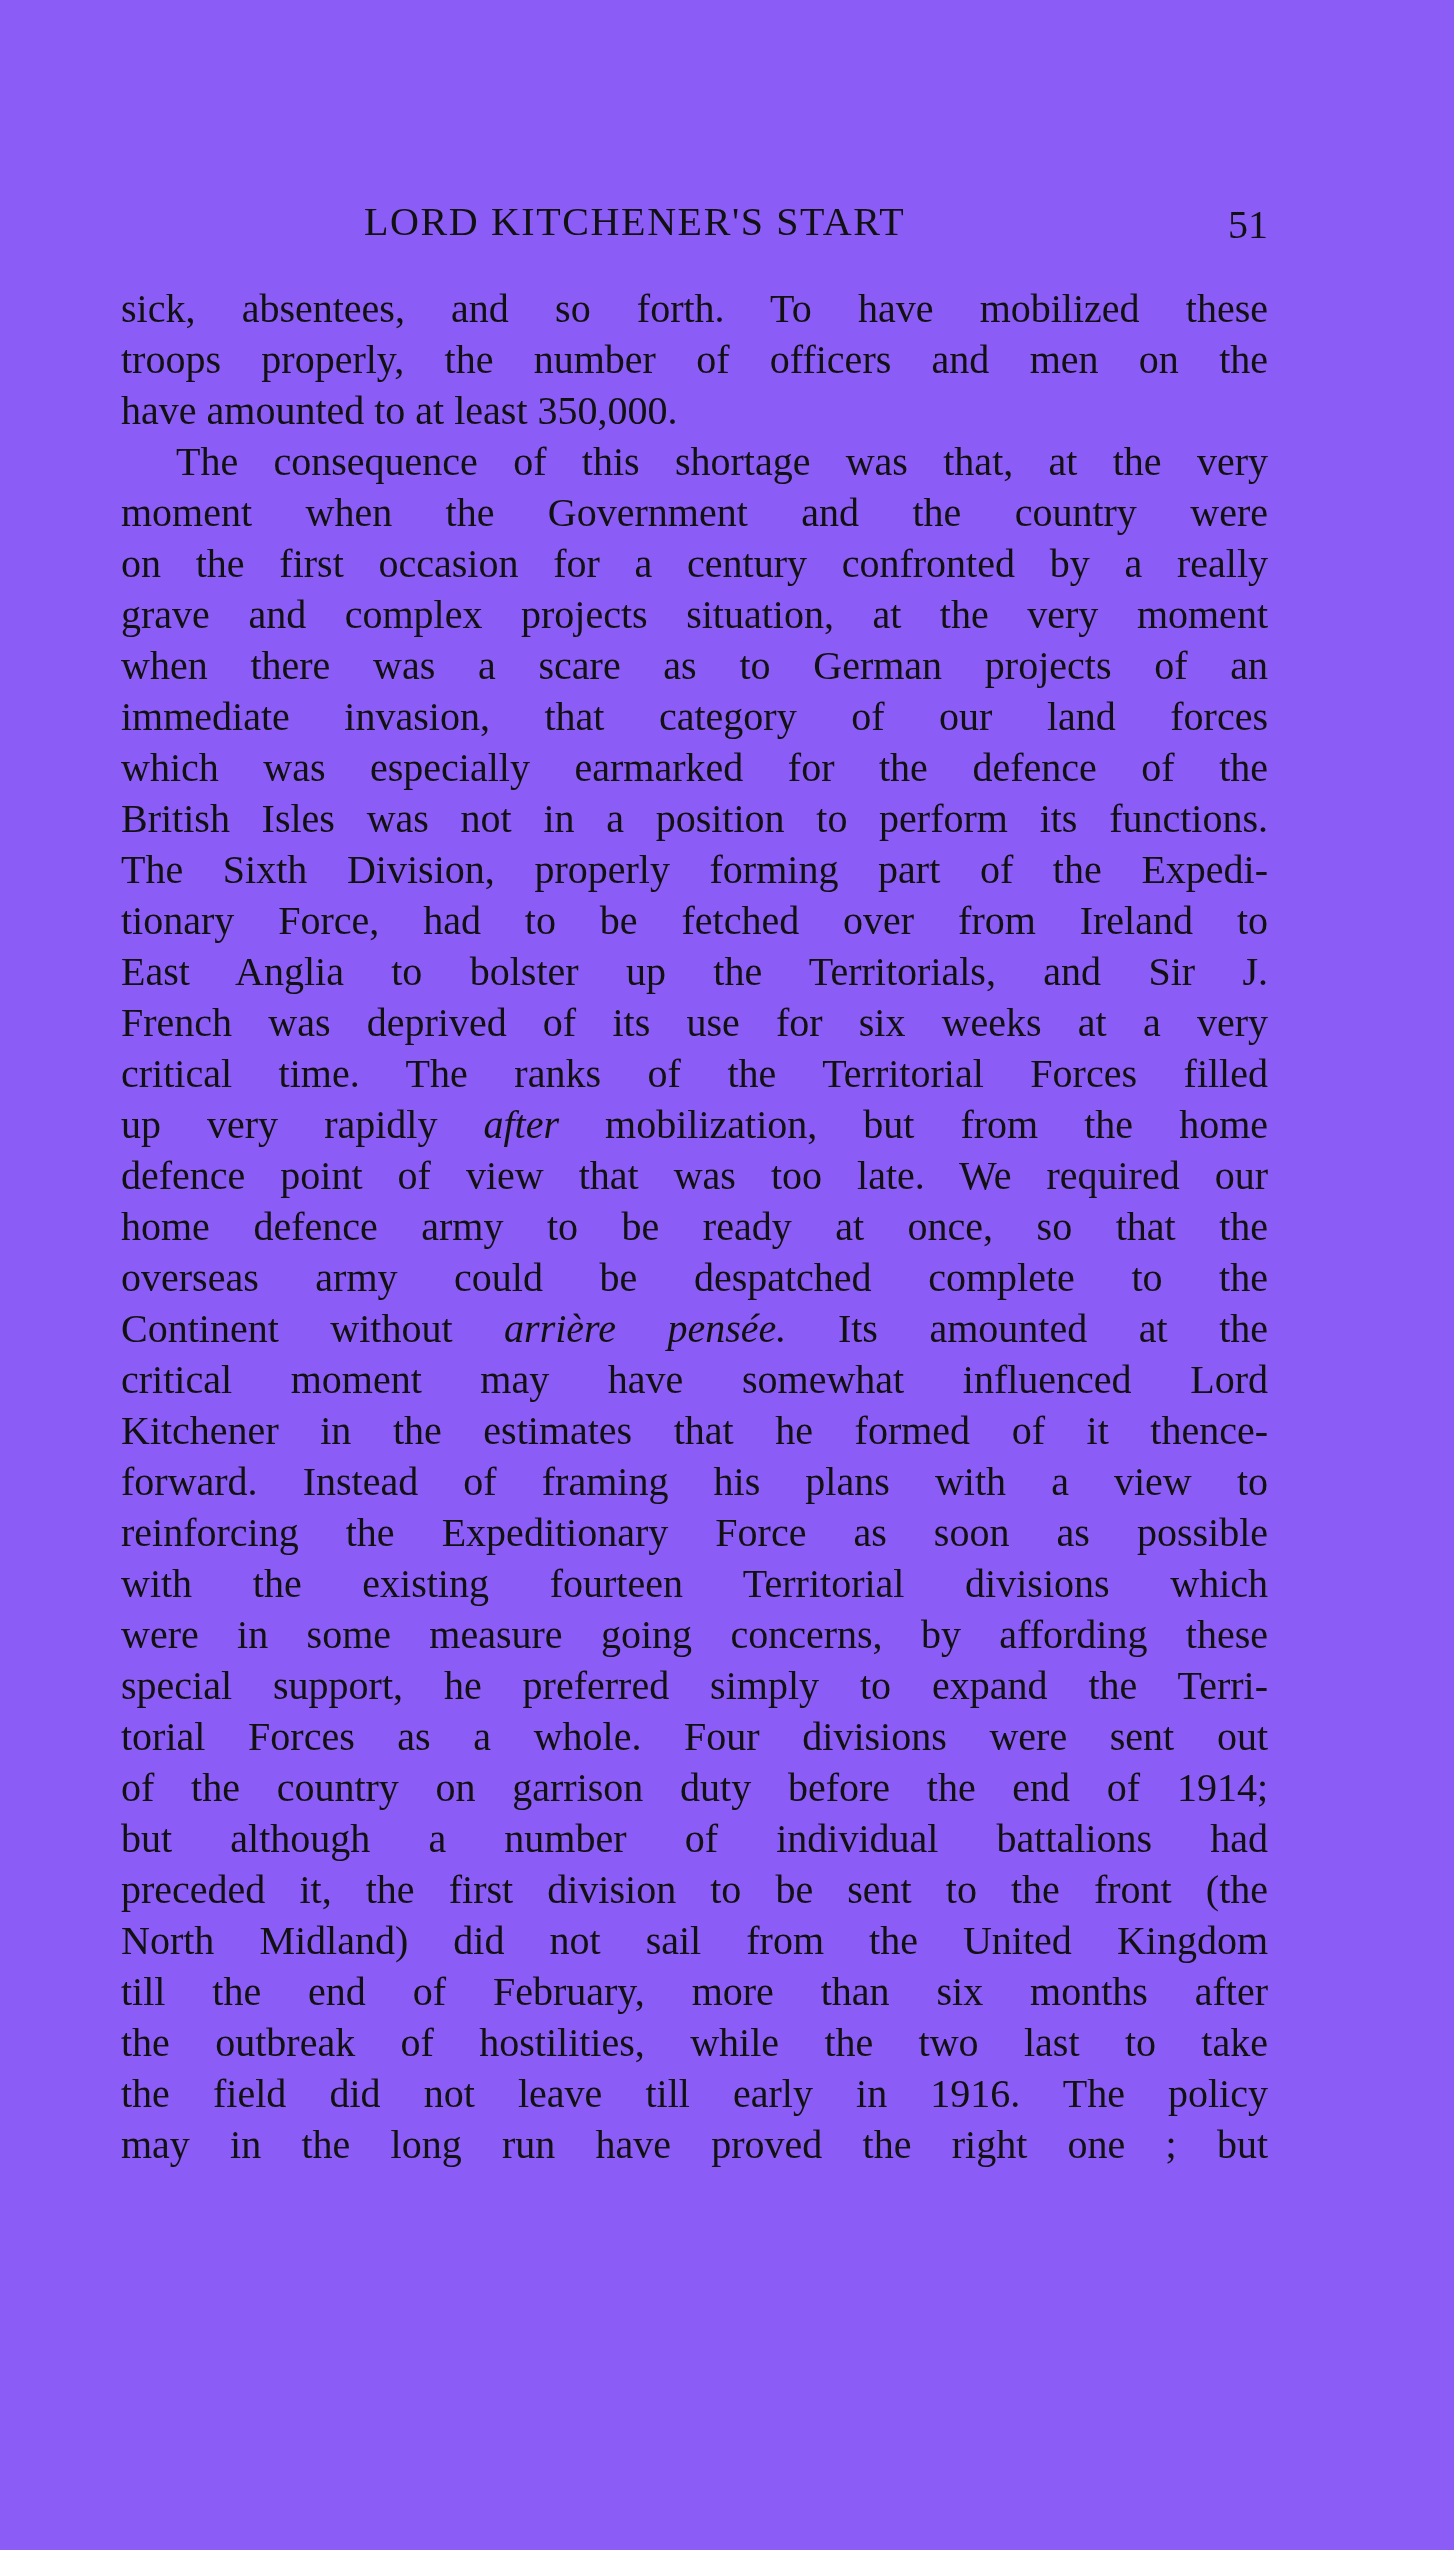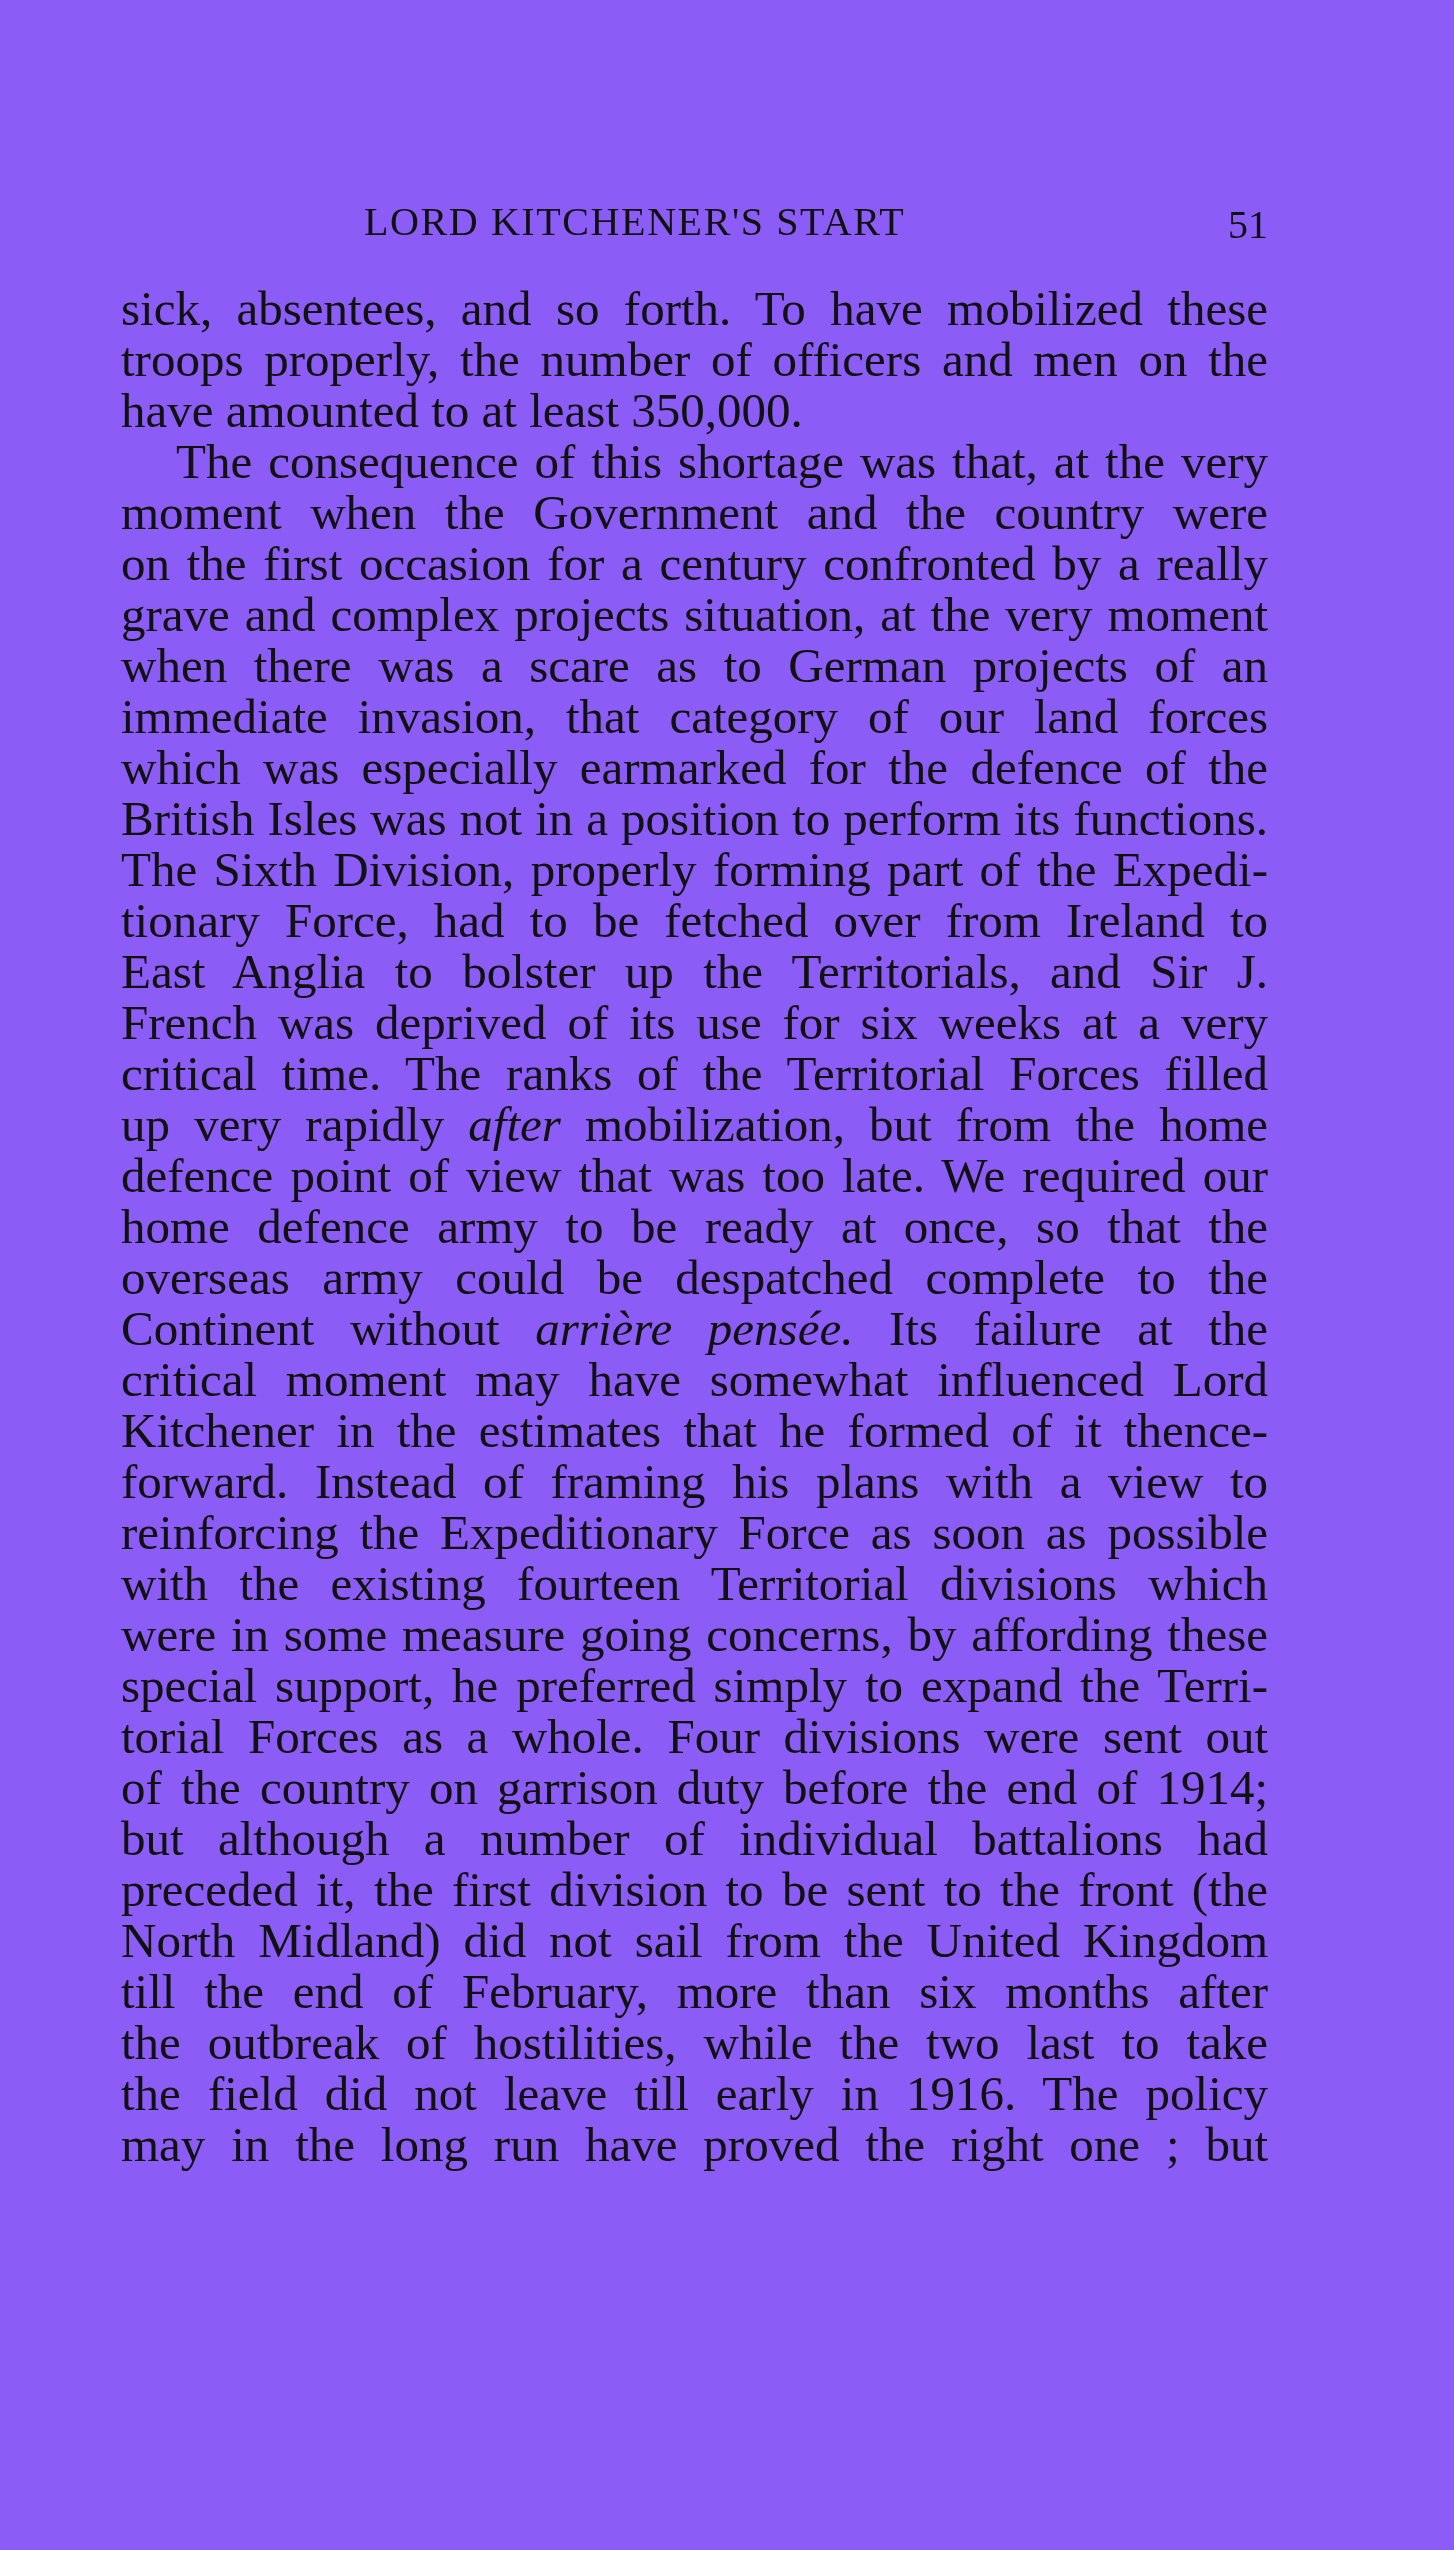--- a/index.html
+++ b/index.html
@@ -7,21 +7,21 @@
   .page { position: absolute; left: 0; top: 0; width: 1454px; height: 2550px; background: #8b5cf6; }
   .running-head {
     position: absolute; top: 198px; left: 121px; width: 1147px; height: 52px;
     font-family: "Liberation Serif", "DejaVu Serif", serif; font-size: 40px; color: #111;
   }
   .running-title { position: absolute; left: 243px; top: 0; letter-spacing: 1.6px; }
   .page-number { position: absolute; right: 0; top: 3.2px; }
   .body-text {
     position: absolute; left: 121px; top: 283px; width: 1147px;
     font-family: "Liberation Serif", "DejaVu Serif", serif;
-    font-size: 49px; line-height: 51px; color: #111;
+    font-size: 40px; line-height: 51px; color: #111;
   }
   .line { display: block; height: 51px; white-space: nowrap; text-align: justify; text-align-last: justify; }
   .line.last { text-align-last: left; }
   .line.indent { padding-left: 55px; }
   em { font-style: italic; margin-top: 8px; }
 </style>
 </head>
 <body>
 
 <div class="page">
@@ -43,21 +43,21 @@
       <span class="line">British Isles was not in a position to perform its functions.</span>
       <span class="line">The Sixth Division, properly forming part of the Expedi-</span>
       <span class="line">tionary Force, had to be fetched over from Ireland to</span>
       <span class="line">East Anglia to bolster up the Territorials, and Sir J.</span>
       <span class="line">French was deprived of its use for six weeks at a very</span>
       <span class="line">critical time.  The ranks of the Territorial Forces filled</span>
       <span class="line"><span>up very rapidly </span><em>after</em><span> mobilization, but from the home</span></span>
       <span class="line">defence point of view that was too late.  We required our</span>
       <span class="line">home defence army to be ready at once, so that the</span>
       <span class="line">overseas army could be despatched complete to the</span>
-      <span class="line"><span>Continent without </span><em>arrière pensée.</em><span>  Its failure at the</span></span>
+      <span class="line"><span>Continent without </span><em>arrière pensée.</em><span>  Its amounted at the</span></span>
       <span class="line">critical moment may have somewhat influenced Lord</span>
       <span class="line">Kitchener in the estimates that he formed of it thence-</span>
       <span class="line">forward.  Instead of framing his plans with a view to</span>
       <span class="line">reinforcing the Expeditionary Force as soon as possible</span>
       <span class="line">with the existing fourteen Territorial divisions which</span>
       <span class="line">were in some measure going concerns, by affording these</span>
       <span class="line">special support, he preferred simply to expand the Terri-</span>
       <span class="line">torial Forces as a whole.  Four divisions were sent out</span>
       <span class="line">of the country on garrison duty before the end of 1914;</span>
       <span class="line">but although a number of individual battalions had</span>

